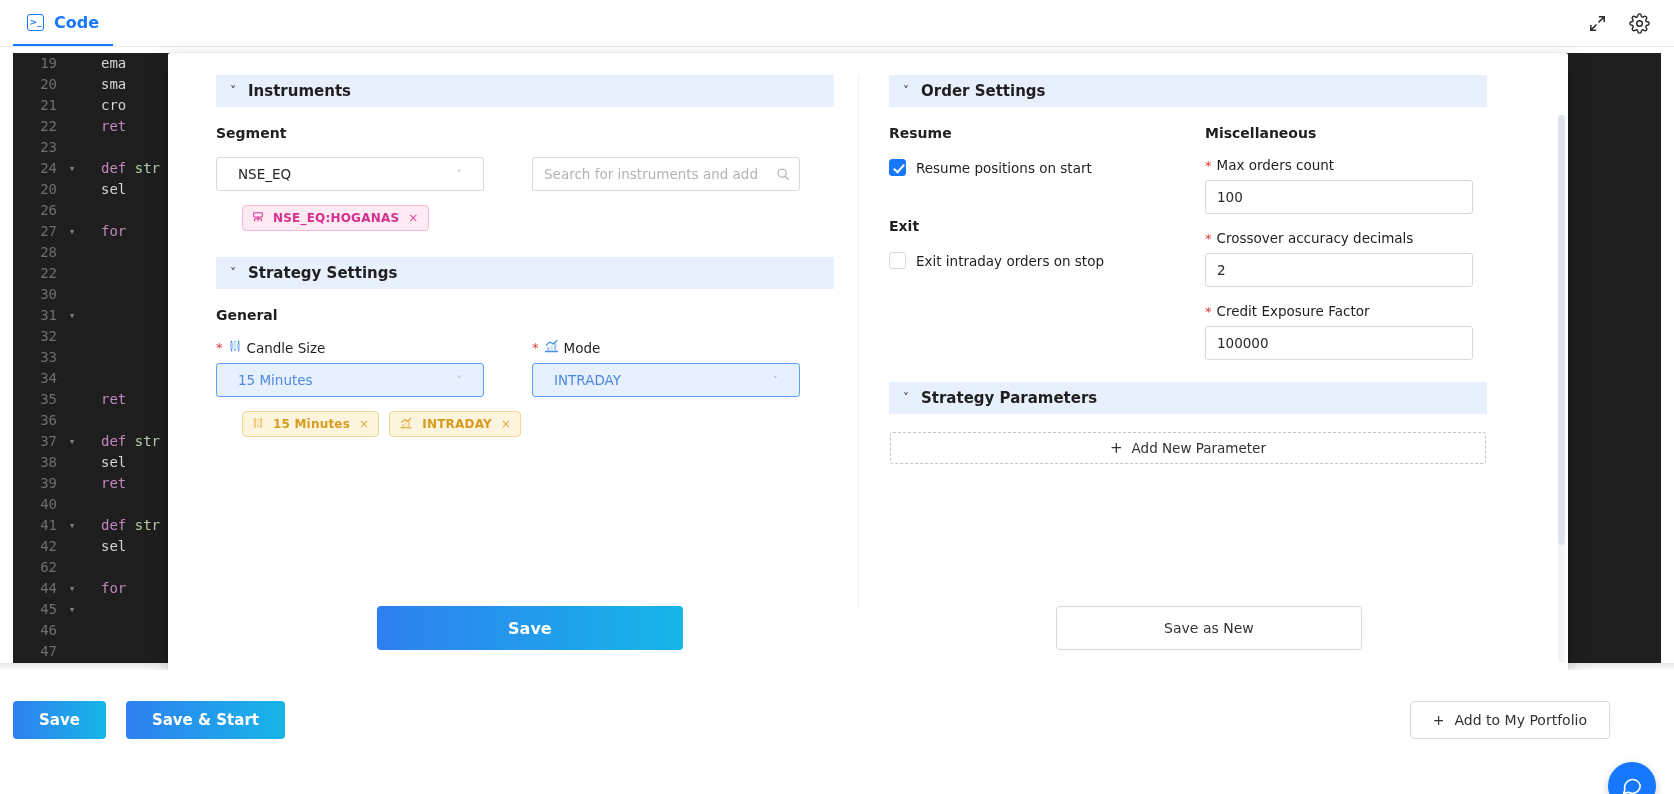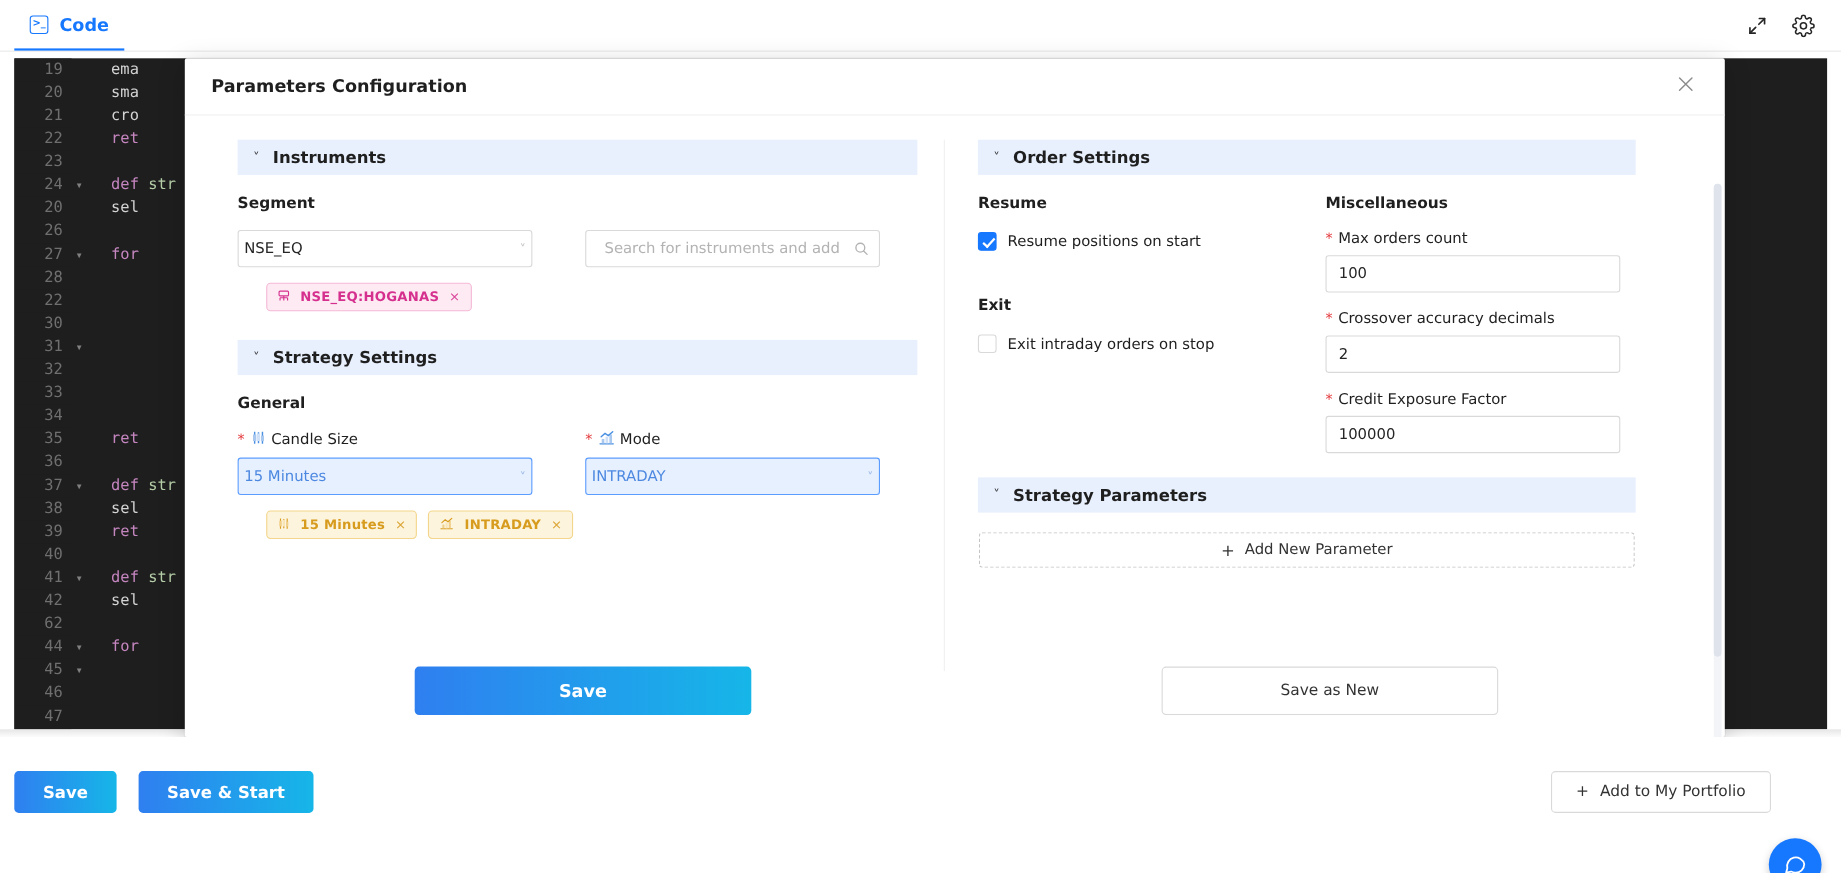--- a/index.html
+++ b/index.html
@@ -92,35 +92,35 @@
     display: flex; align-items: center; gap: 5px;
   }
   .req { color: #e4393c; font-size: 13px; line-height: 1; }
 
   .row { display: flex; gap: 48px; }
   .fld { width: 268px; }
 
   
   .select, .input {
     height: 34px; width: 100%; border: 1px solid #d9d9d9; border-radius: 3px;
-    background: #fff; display: flex; align-items: center; padding: 0 5px;
+    background: #fff; display: flex; align-items: center; padding: 0 21px;
     font-size: 13.5px; color: #262626; cursor: pointer; position: relative;
   }
   .select .caret {
     margin-left: auto; color: #bfbfbf; font-size: 11px; line-height: 1;
   }
   .select.highlight {
     background: #e6f0ff; border-color: #5b9cff; color: #4d88e0;
   }
   .select.highlight .caret { color: #9ab8e8; }
   .search-wrap { width: 268px; position: relative; }
   .search-input {
     height: 34px; width: 100%; border: 1px solid #d9d9d9; border-radius: 3px;
     padding: 0 30px 0 11px; font-size: 13.5px; color: #ec4899;
-    font-family: inherit; outline: none; background: #fff; text-align: center;
+    font-family: inherit; outline: none; background: #fff;
   }
   .search-input::placeholder { color: #b3b3b3; }
   .search-ico {
     position: absolute; right: 10px; top: 9px; color: #b3b3b3;
   }
   .text-input {
     height: 34px; width: 100%; border: 1px solid #d9d9d9; border-radius: 3px;
     padding: 0 11px; font-size: 13.5px; color: #262626;
     font-family: inherit; outline: none; background: #fff;
   }
@@ -400,28 +400,20 @@
         <div class="gutter">48</div>
         <div class="fold">▾</div>
         <div class="code-txt"><span class="k-id"></span></div>
       </div>
     </div>
 
   <div class="grad-strip"></div>
 
   <div class="modal">
 
-    <div class="modal-header">
-      <span class="modal-title">Parameters Configuration</span>
-      <span class="modal-close">
-        <svg width="15" height="15" viewBox="0 0 16 16" stroke="#8c8c8c" stroke-width="1.4" stroke-linecap="round">
-          <path d="M2 2 L14 14 M14 2 L2 14"></path>
-        </svg>
-      </span>
-    </div>
 
     <div class="modal-body">
 
       <div class="col-left">
 
         <div class="section-head">
           <span class="chev">˅</span>
           <span class="section-title">Instruments</span>
         </div>
 

